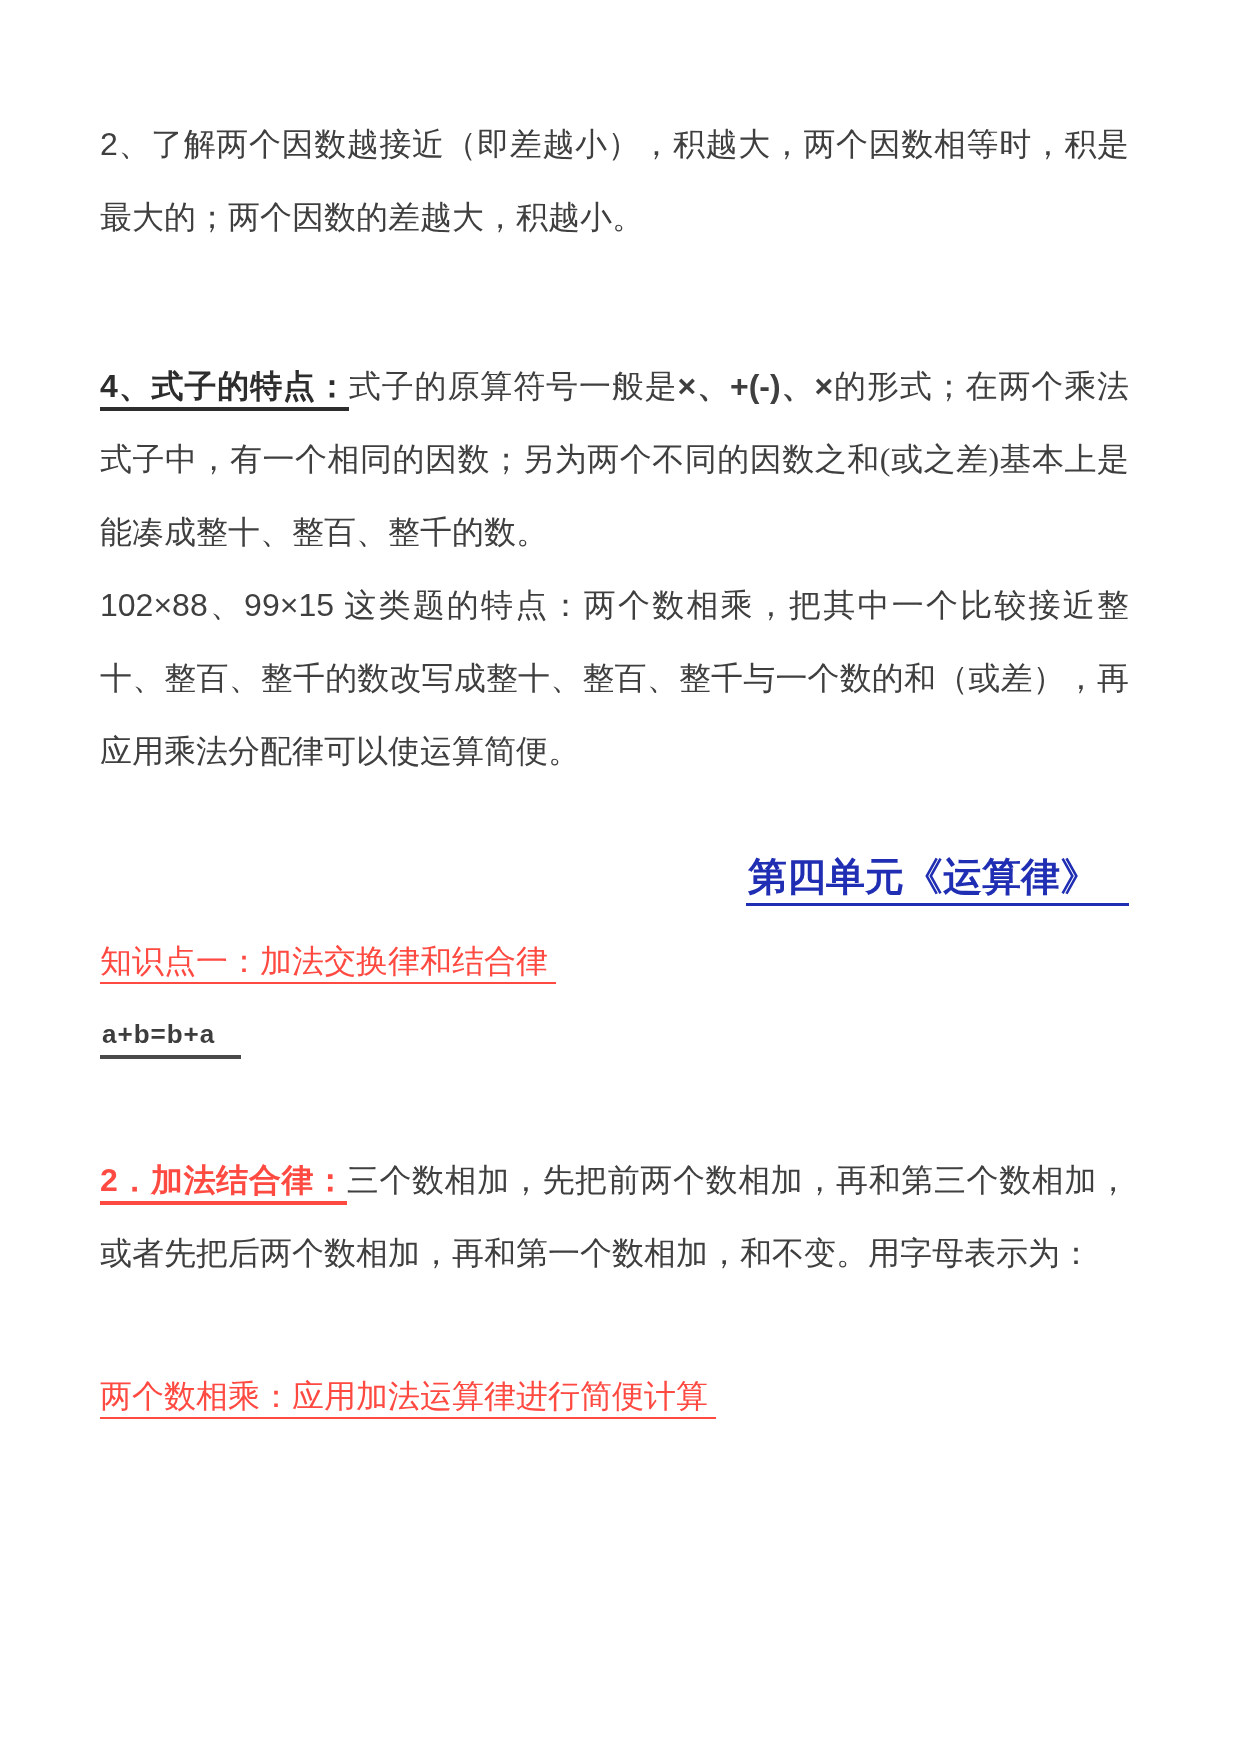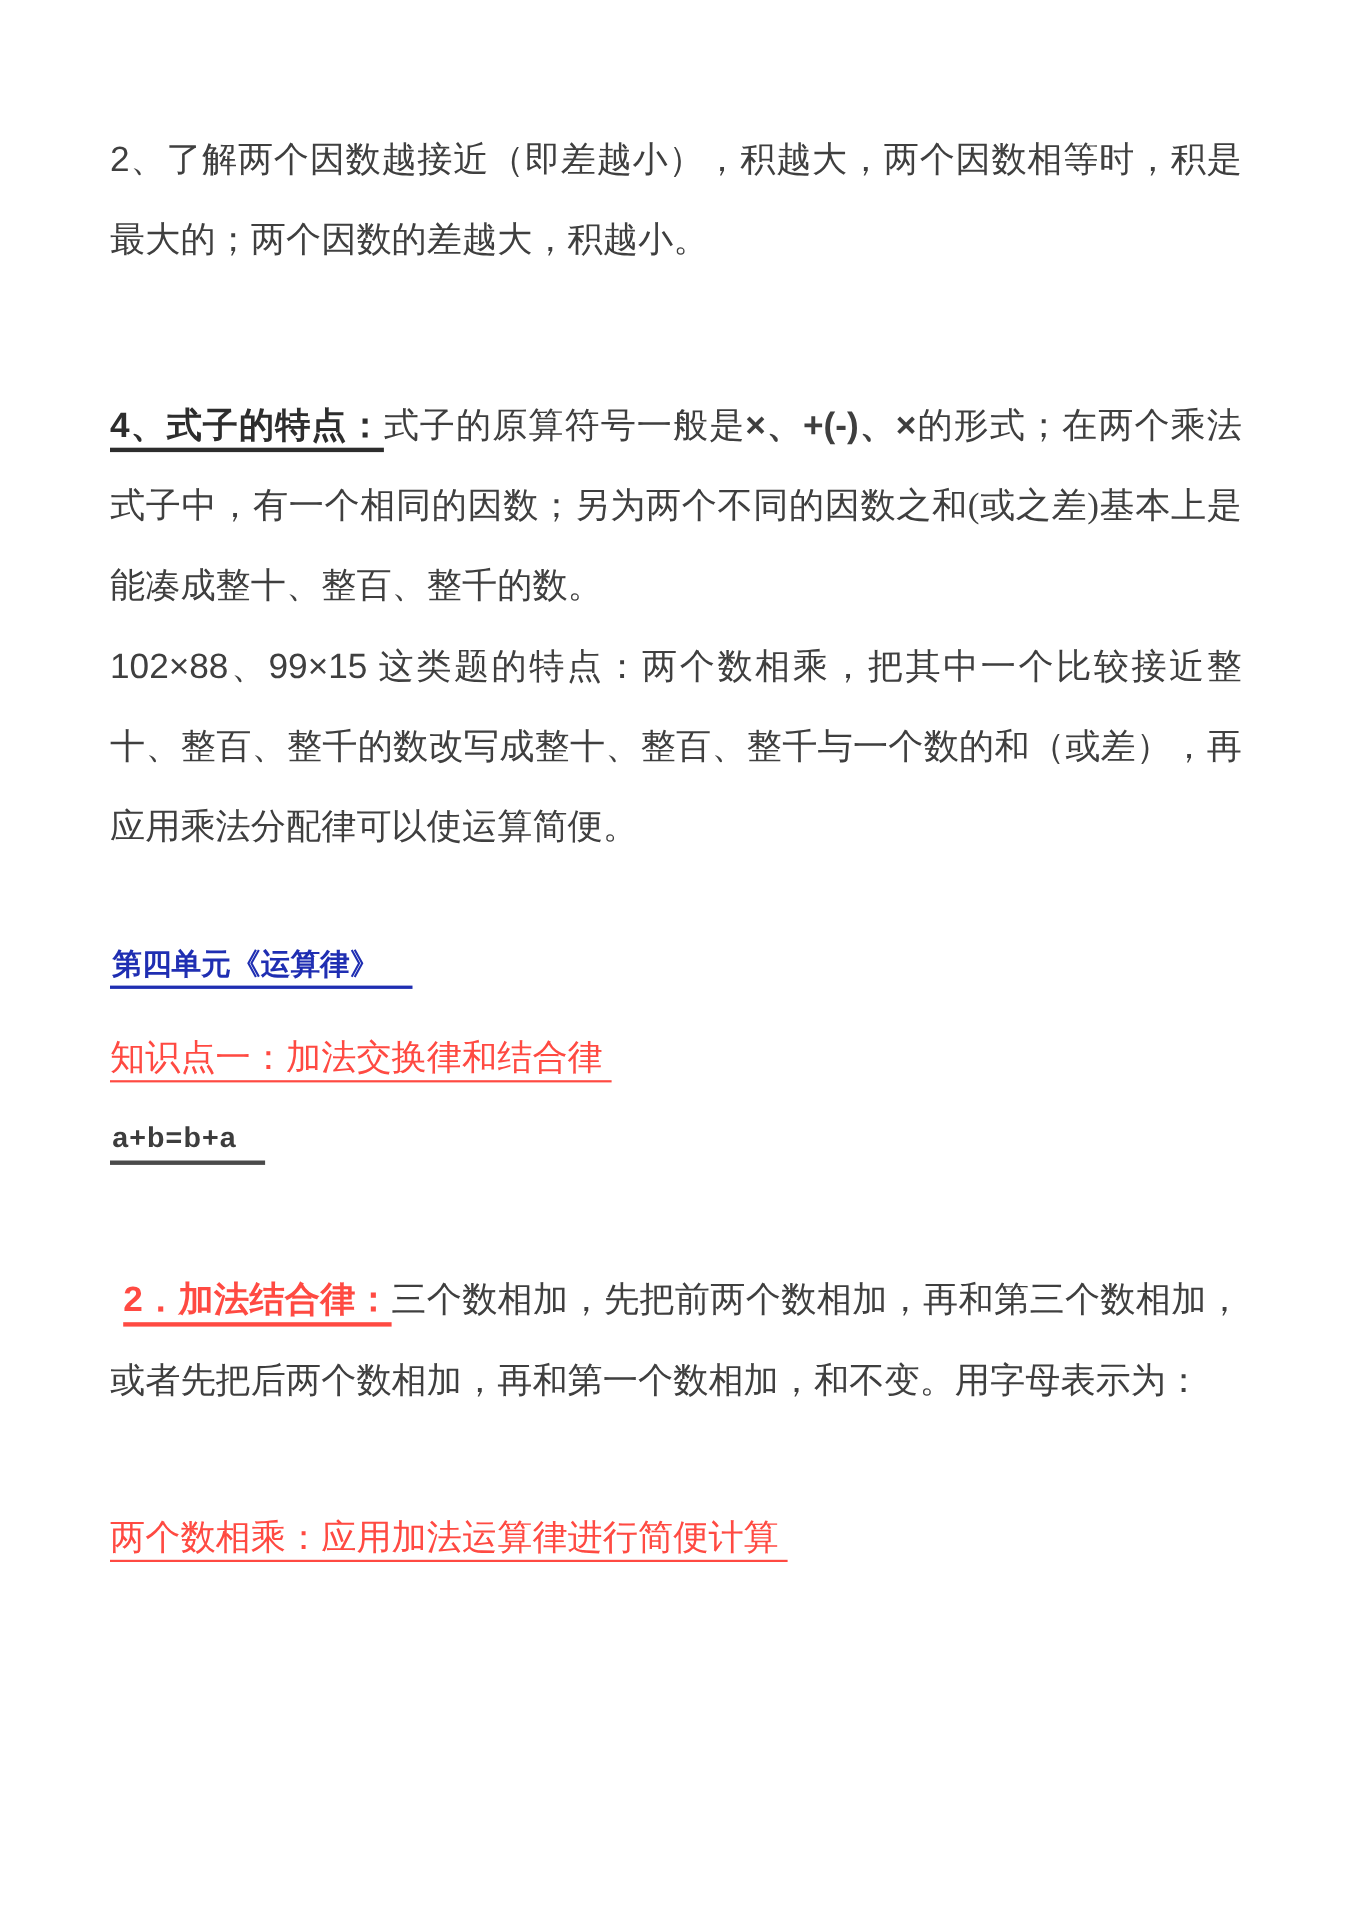--- a/index.html
+++ b/index.html
@@ -31,23 +31,23 @@
     border-bottom: 4px solid #2d2d2d;
     padding-bottom: 3px;
   }
   .sym-sans {
     font-family: "Liberation Sans", "DejaVu Sans", sans-serif;
     font-weight: bold;
   }
   .spacer-p2 { margin-top: 96px; }
   .title-line {
     margin-top: 52px;
-    text-align: left;
+    text-align: right;
     line-height: 73px;
-    font-size: 27px;
+    font-size: 39px;
   }
   .unit-title {
     color: #1f2eb2;
     font-weight: bold;
     border-bottom: 3px solid #1f2eb2;
     padding: 0 30px 5px 2px;
   }
   .kp-line {
     margin-top: 12px;
     line-height: 73px;
@@ -58,21 +58,20 @@
     color: #ff4a42;
     border-bottom: 2px solid #ff4a42;
     padding: 0 8px 3px 0;
   }
   .red-label {
     font-family: "Liberation Sans", "DejaVu Sans", sans-serif;
     font-weight: bold;
     color: #ff4a42;
     border-bottom: 4px solid #ff4a42;
     padding-bottom: 3px;
-    margin-left: 12px;
   }
   .law2-para { margin-top: 70px; }
   .formula-line {
     line-height: 73px;
     margin: 0;
   }
   .formula {
     font-family: "Liberation Sans", "DejaVu Sans", sans-serif;
     font-weight: bold;
     font-size: 26px;

